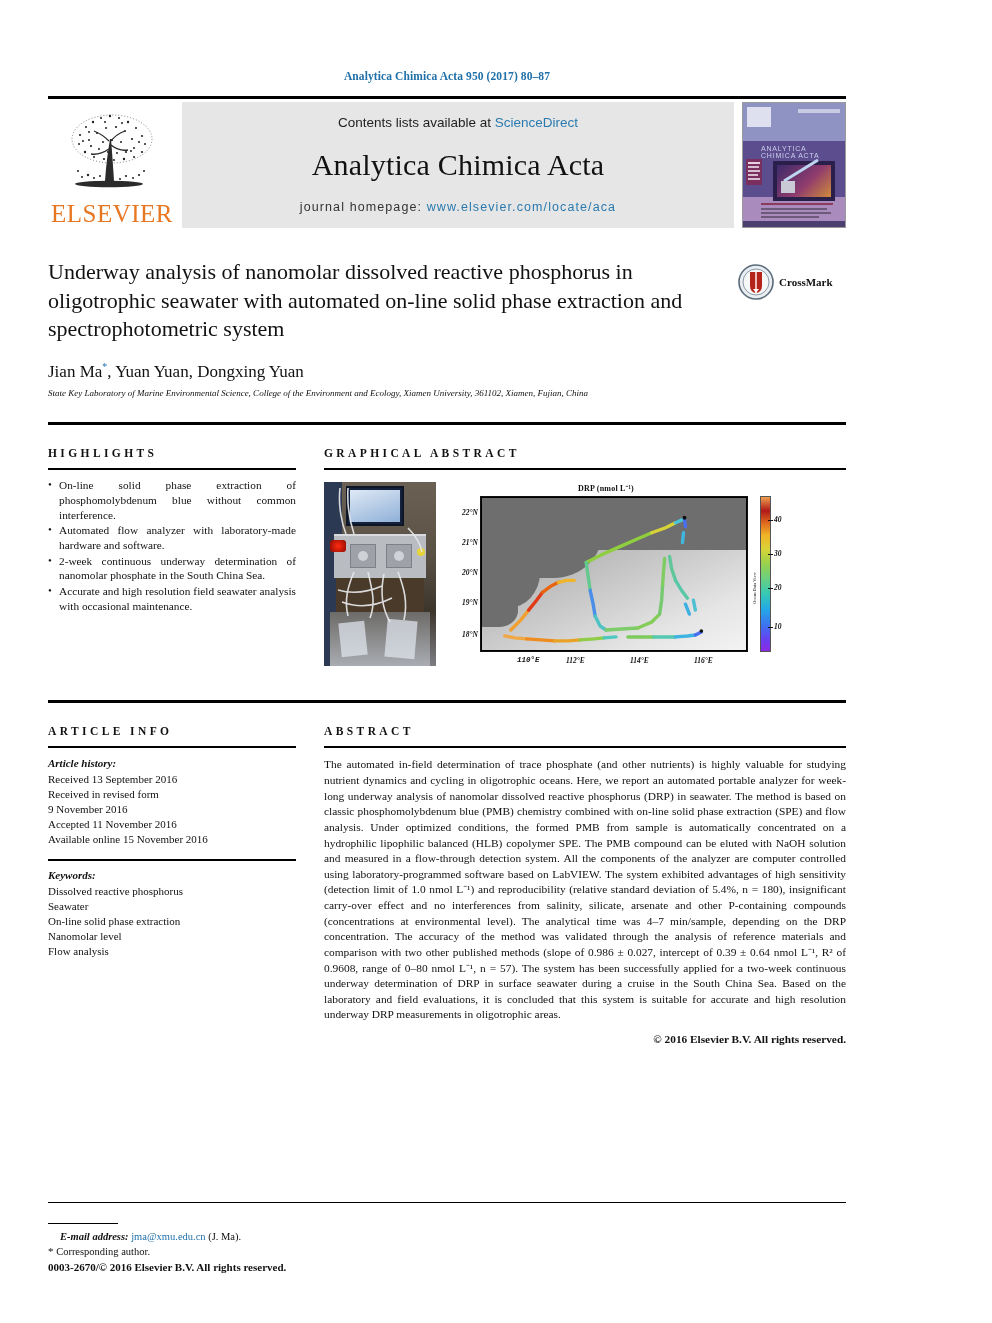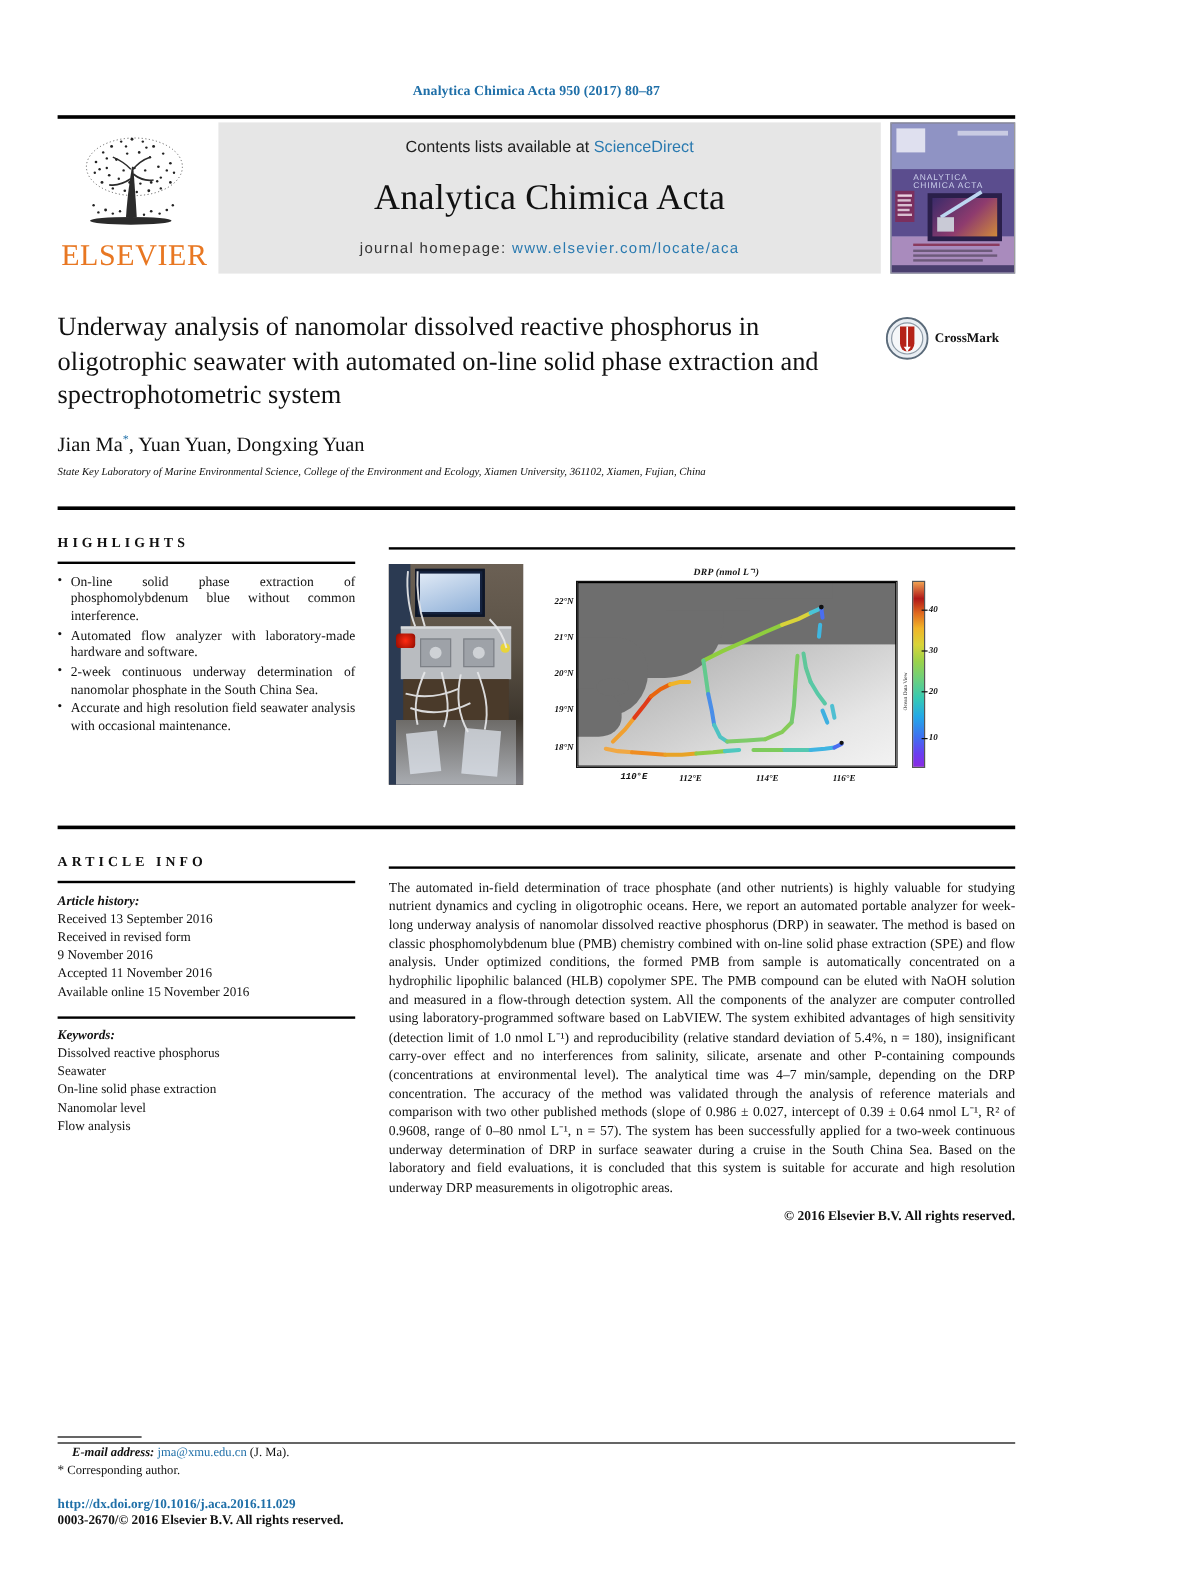--- a/index.html
+++ b/index.html
@@ -84,21 +84,21 @@
   }
   .hl-list li::before {
     content: "\2022"; position: absolute; left: 0; top: -1px; font-size: 11px;
   }
 
   .ga-figure { margin-top: 12px; display: flex; gap: 10px; align-items: flex-start; }
   .ga-photo { width: 112px; height: 184px; flex: none; position: relative; overflow: hidden; background:#3a3026; }
   .ga-map-wrap { position: relative; width: 352px; height: 196px; flex: none; }
 
   .map-caption {
-    position: absolute; top: 0; left: 132px; font-size: 8px; font-style: italic;
+    position: absolute; top: 0; left: 132px; font-size: 8px; 
     font-weight: 700; color: #111; letter-spacing: .2px;
   }
   .map-box { position: absolute; top: 14px; left: 34px; width: 268px; height: 156px; overflow: hidden;
              border: 1px solid #111; }
   .lat-label { position: absolute; left: 0; width: 32px; text-align: right;
                font-size: 7.5px; font-style: italic; font-weight: 700; color:#111; }
   .lon-label { position: absolute; top: 174px; font-size: 7.5px; font-style: italic;
                font-weight: 700; color:#111; }
   .cbar { position: absolute; top: 14px; left: 314px; width: 11px; height: 156px; border:1px solid #555;
           background: linear-gradient(to top,
@@ -273,20 +273,21 @@
       <div class="sec-rule"></div>
       <ul class="hl-list">
         <li>On-line solid phase extraction of phosphomolybdenum blue without common interference.</li>
         <li>Automated flow analyzer with laboratory-made hardware and software.</li>
         <li>2-week continuous underway determination of nanomolar phosphate in the South China Sea.</li>
         <li>Accurate and high resolution field seawater analysis with occasional maintenance.</li>
       </ul>
     </div>
 
     <div class="col-right">
+      <div class="sec-head">GRAPHICAL ABSTRACT</div>
       <div class="sec-rule"></div>
 
       <div class="ga-figure">
 
         <div class="ga-photo">
           <div style="position:absolute;inset:0;background:linear-gradient(180deg,#6b6054 0%,#5a5145 40%,#3c352c 70%,#7d7d83 100%);"></div>
           <div style="position:absolute;left:0;top:0;width:18px;height:184px;background:#2b3a52;"></div>
           <div style="position:absolute;left:22px;top:4px;width:58px;height:40px;background:#14213d;border:2px solid #0d1526;"></div>
           <div style="position:absolute;left:26px;top:8px;width:50px;height:32px;background:linear-gradient(160deg,#dfe9f5,#8fb0d8);"></div>
           <div style="position:absolute;left:10px;top:52px;width:92px;height:44px;background:#b9bcc0;border-top:2px solid #d8dadd;"></div>
@@ -410,36 +411,36 @@
         <div class="it">Keywords:</div>
         <div>Dissolved reactive phosphorus</div>
         <div>Seawater</div>
         <div>On-line solid phase extraction</div>
         <div>Nanomolar level</div>
         <div>Flow analysis</div>
       </div>
     </div>
 
     <div class="col-right">
+      <div class="sec-head">ABSTRACT</div>
       <div class="sec-rule"></div>
       <div class="abstract-body">The automated in-field determination of trace phosphate (and other nutrients) is highly valuable for studying nutrient dynamics and cycling in oligotrophic oceans. Here, we report an automated portable analyzer for week-long underway analysis of nanomolar dissolved reactive phosphorus (DRP) in seawater. The method is based on classic phosphomolybdenum blue (PMB) chemistry combined with on-line solid phase extraction (SPE) and flow analysis. Under optimized conditions, the formed PMB from sample is automatically concentrated on a hydrophilic lipophilic balanced (HLB) copolymer SPE. The PMB compound can be eluted with NaOH solution and measured in a flow-through detection system. All the components of the analyzer are computer controlled using laboratory-programmed software based on LabVIEW. The system exhibited advantages of high sensitivity (detection limit of 1.0 nmol L⁻¹) and reproducibility (relative standard deviation of 5.4%, n = 180), insignificant carry-over effect and no interferences from salinity, silicate, arsenate and other P-containing compounds (concentrations at environmental level). The analytical time was 4–7 min/sample, depending on the DRP concentration. The accuracy of the method was validated through the analysis of reference materials and comparison with two other published methods (slope of 0.986 ± 0.027, intercept of 0.39 ± 0.64 nmol L⁻¹, R² of 0.9608, range of 0–80 nmol L⁻¹, n = 57). The system has been successfully applied for a two-week continuous underway determination of DRP in surface seawater during a cruise in the South China Sea. Based on the laboratory and field evaluations, it is concluded that this system is suitable for accurate and high resolution underway DRP measurements in oligotrophic areas.</div>
       <div class="copyright">© 2016 Elsevier B.V. All rights reserved.</div>
     </div>
   </div>
 
   <div class="bottom-rule"></div>
 
   <div class="footer">
     <div class="foot-rule"></div>
     <div class="foot-line" style="padding-left:12px;">
       <span class="foot-em">E-mail address:</span>
       <span class="lnk">jma@xmu.edu.cn</span>
       <span>(J. Ma).</span>
     </div>
     <div class="foot-line">
       <span class="star">*</span>
       <span>Corresponding author.</span>
     </div>
-    <div class="doi-line">http://dx.doi.org/10.1016/j.aca.2016.11.029</div>
     <div class="issn-line">0003-2670/© 2016 Elsevier B.V. All rights reserved.</div>
   </div>
 
 </div>
 
 </body></html>

